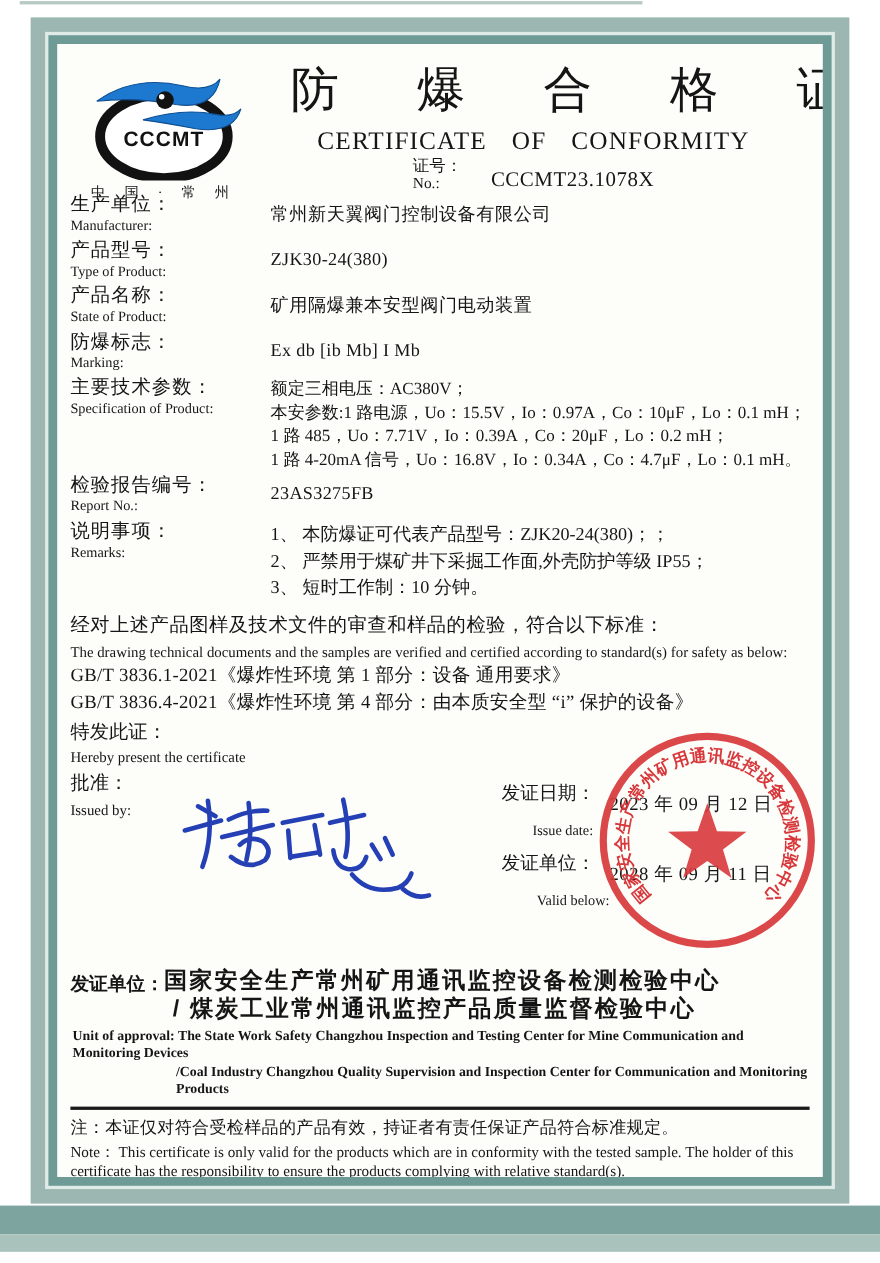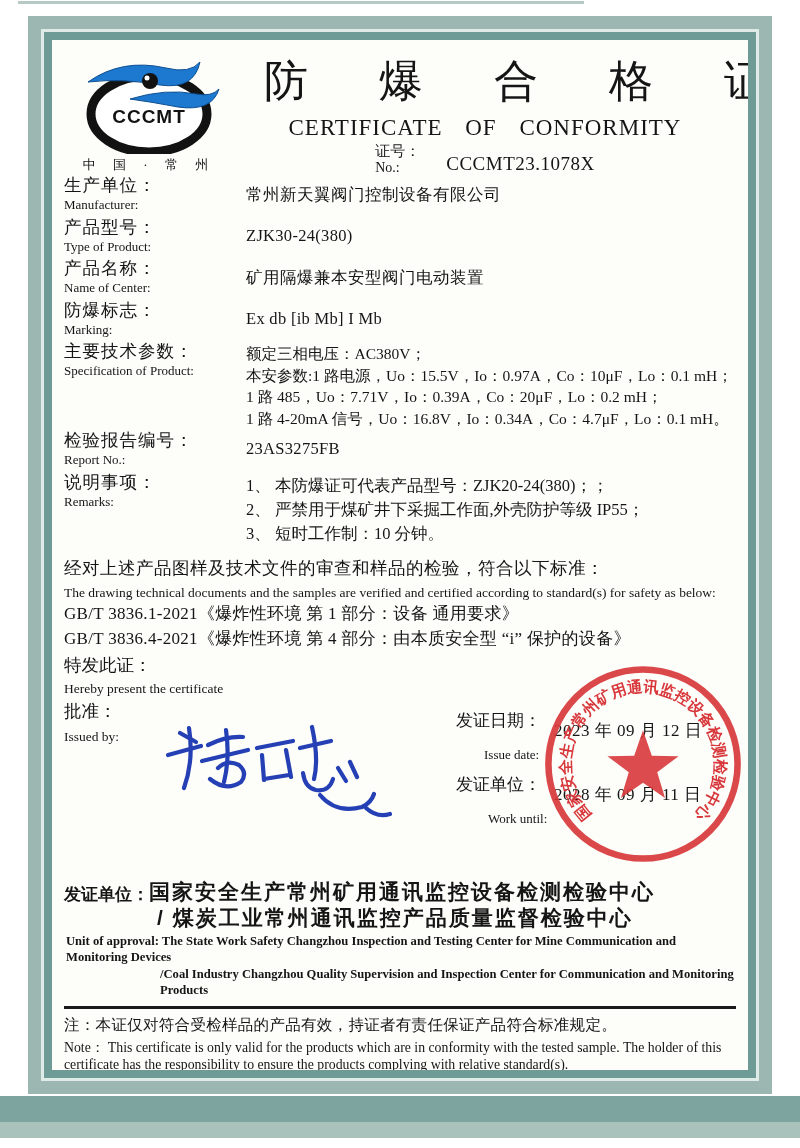--- a/index.html
+++ b/index.html
@@ -14,21 +14,21 @@
     border:13px solid #9cb7b1;box-sizing:border-box;background:#9cb7b1;
   }
   .frame-mid{width:100%;height:100%;border:3px solid #e0eae6;box-sizing:border-box;}
   .frame-inner{width:100%;height:100%;border:8px solid #6f9b97;box-sizing:border-box;background:#fdfdfa;}
   .band1{position:absolute;left:0;top:1096px;width:800px;height:26px;background:#7ea49f;}
   .band2{position:absolute;left:0;top:1122px;width:800px;height:16px;background:#a9c2bc;}
   .content{position:relative;width:100%;height:100%;padding:4px 12px;box-sizing:border-box;overflow:hidden;}
 
   
   .header{position:relative;height:128px;}
-  .logo{position:absolute;left:10px;top:8px;width:150px;height:118px;text-align:center;}
+  .logo{position:absolute;left:10px;top:18px;width:150px;height:118px;text-align:center;}
   .logo svg{display:block;margin:0 auto;}
   .logo-region{font-size:13px;letter-spacing:7px;margin-top:2px;white-space:nowrap;}
   .title-wrap{margin-left:170px;text-align:center;padding-top:8px;}
   .title-zh{font-size:44px;letter-spacing:30px;text-indent:30px;white-space:nowrap;font-weight:500;}
   .title-en{font-size:23px;word-spacing:16px;margin-top:4px;letter-spacing:1px;}
   .certno-row{display:flex;justify-content:center;align-items:center;margin-top:2px;gap:26px;}
   .certno-labels{text-align:left;line-height:1.1;}
   .certno-zh{font-size:15px;}
   .certno-en{font-size:14px;}
   .certno-val{font-size:19px;padding-top:10px;letter-spacing:.5px;}
@@ -130,21 +130,21 @@
         <div class="lbl">
           <div class="zh">产品型号：</div>
           <div class="en">Type of Product:</div>
         </div>
         <div class="val latin">ZJK30-24(380)</div>
       </div>
 
       <div class="row">
         <div class="lbl">
           <div class="zh">产品名称：</div>
-          <div class="en">Name of Center:</div>
+          <div class="en">State of Product:</div>
         </div>
         <div class="val">矿用隔爆兼本安型阀门电动装置</div>
       </div>
 
       <div class="row">
         <div class="lbl">
           <div class="zh">防爆标志：</div>
           <div class="en">Marking:</div>
         </div>
         <div class="val latin">Ex db [ib Mb] I Mb</div>
@@ -217,21 +217,21 @@
           <path d="M 190,43 l 7,15"></path>
           <path d="M 160,76 q 16,19 42,12 q 9,-4 12,-13"></path>
           <path d="M 206,89 q 11,10 24,6"></path>
         </g>
       </svg>
 
       <div class="dt-lbl-zh" style="left:392px;top:10px;">发证日期：</div>
       <div class="dt-lbl-en" style="left:420px;top:48px;">Issue date:</div>
       <div class="dt-val" style="left:490px;top:20px;">2023 年 09 月 12 日</div>
       <div class="dt-lbl-zh" style="left:392px;top:74px;">发证单位：</div>
-      <div class="dt-lbl-en" style="left:424px;top:112px;">Work until:</div>
+      <div class="dt-lbl-en" style="left:424px;top:112px;">Valid below:</div>
       <div class="dt-val" style="left:490px;top:84px;">2028 年 09 月 11 日</div>
 
       <svg class="stamp" viewBox="0 0 220 220">
         <circle cx="110" cy="110" r="101" fill="none" stroke="#d8383b" stroke-width="7" opacity="0.92"></circle>
         <polygon points="110,74 119.4,101.1 148,101.6 125.2,118.9 133.5,146.4 110,130 86.5,146.4 94.8,118.9 72,101.6 100.6,101.1" fill="#d8383b" opacity="0.9"></polygon>
         <g>
                 <text x="110" y="33" text-anchor="middle" transform="rotate(-129 110 110)" class="stamp-char">国</text>
                 <text x="110" y="33" text-anchor="middle" transform="rotate(-116.71428571428571 110 110)" class="stamp-char">家</text>
                 <text x="110" y="33" text-anchor="middle" transform="rotate(-104.42857142857143 110 110)" class="stamp-char">安</text>
                 <text x="110" y="33" text-anchor="middle" transform="rotate(-92.14285714285714 110 110)" class="stamp-char">全</text>

